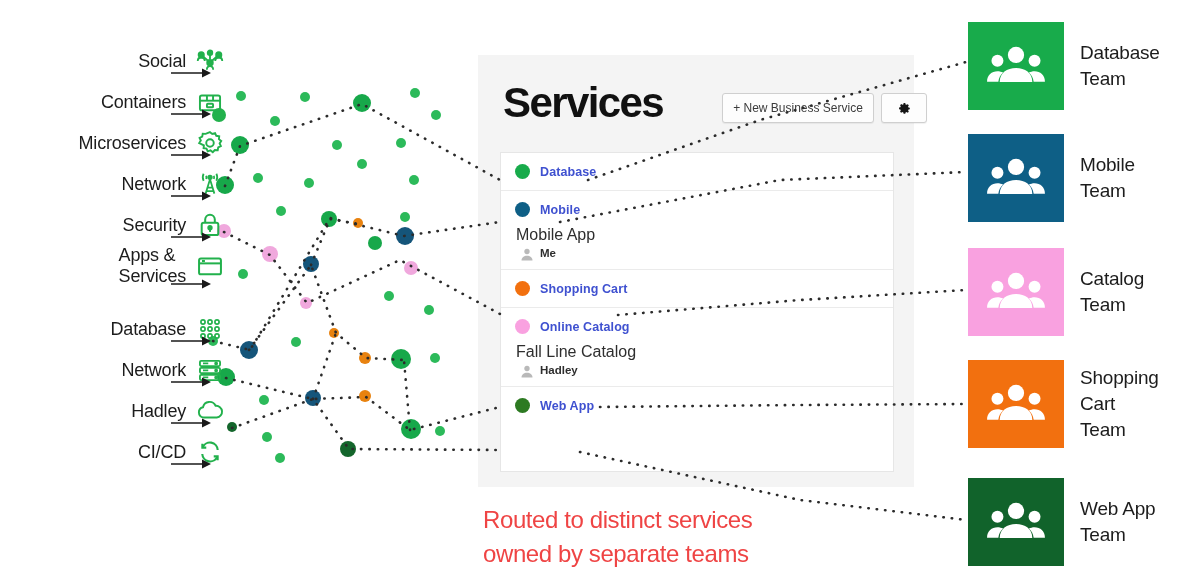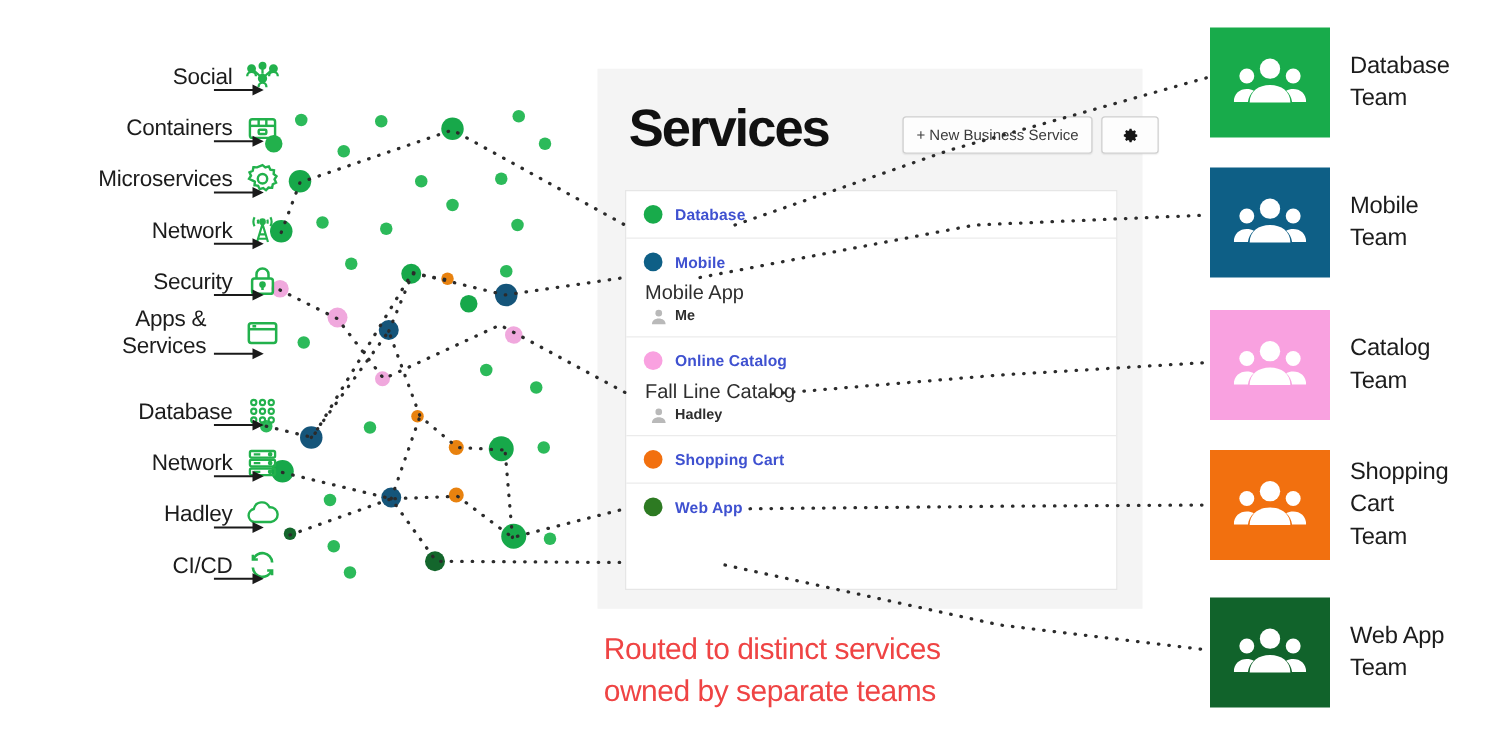--- a/index.html
+++ b/index.html
@@ -13,21 +13,21 @@
 
   
   svg.layer{position:absolute;left:0;top:0;width:1196px;height:584px;overflow:visible;}
   svg.dots-layer{z-index:2;}
   svg.lines-layer{z-index:6;}
 
   
   .sources{position:absolute;left:0;top:0;width:225px;height:584px;z-index:3;}
   .src-row{position:absolute;display:flex;align-items:center;justify-content:flex-end;width:225px;}
   .src-label{
-    font-size:18px;line-height:21px;color:#1c1c1c;text-align:right;
+    font-size:18px;line-height:21px;color:#1c1c1c;text-align:left;
     letter-spacing:-0.2px;white-space:pre-line;font-weight:400;
   }
   .src-icon{width:30px;height:30px;margin-left:9px;display:flex;align-items:center;justify-content:center;flex:0 0 auto;}
   .src-icon svg{display:block;}
   .src-arrow{position:absolute;width:42px;height:14px;}
 
   
   .panel{
     position:absolute;left:478px;top:55px;width:436px;height:432px;
     background:#f4f4f4;z-index:4;
@@ -221,21 +221,21 @@
                 <circle cx="16" cy="19" r="1.9" fill="#22b14c"></circle>
                 <path d="M16 20.9v3"></path>
               </g>
             </svg>
           </div>
         </div>
         <div class="src-arrow" style="left:171px;top:229px;"><svg width="42" height="12" viewBox="0 0 42 12">
             <path d="M0 6h33" stroke="#1a1a1a" stroke-width="1.7"></path>
             <path d="M31 1.6 40 6l-9 4.4z" fill="#1a1a1a"></path>
           </svg></div>
-        <div class="src-row" style="top:244px;height:44px;gap:21px;">
+        <div class="src-row" style="top:244px;height:44px;">
           <div class="src-label">Apps &amp;<br>Services</div>
           <div class="src-icon">
             <svg width="28" height="28" viewBox="0 0 32 32">
               <g fill="none" stroke="#22b14c" stroke-width="2.3">
                 <rect x="3.5" y="7.5" width="25" height="18" rx="2.2"></rect>
                 <path d="M3.5 13h25"></path>
                 <path d="M6.8 10.3h3.4"></path>
               </g>
             </svg>
           </div>
@@ -348,36 +348,36 @@
             <div class="svc-owner">
               <span class="person-glyph"><svg width="12" height="13" viewBox="0 0 14 15">
                   <circle cx="7" cy="4" r="3.1" fill="#b9b9b9"></circle>
                   <path d="M0.6 14.4c0-3.4 2.9-5.4 6.4-5.4s6.4 2 6.4 5.4z" fill="#b9b9b9"></path>
                 </svg></span>
               <span class="svc-owner-name">Me</span>
             </div>
           </div>
           <div class="svc-row">
             <div class="svc-head">
+              <span class="svc-dot" style="background:#f2700f;"></span>
+              <span class="svc-name">Shopping Cart</span>
+            </div>
+          </div>
+          <div class="svc-row">
+            <div class="svc-head">
               <span class="svc-dot" style="background:#f9a1e0;"></span>
               <span class="svc-name">Online Catalog</span>
             </div>
             <div class="svc-sub">Fall Line Catalog</div>
             <div class="svc-owner">
               <span class="person-glyph"><svg width="12" height="13" viewBox="0 0 14 15">
                   <circle cx="7" cy="4" r="3.1" fill="#b9b9b9"></circle>
                   <path d="M0.6 14.4c0-3.4 2.9-5.4 6.4-5.4s6.4 2 6.4 5.4z" fill="#b9b9b9"></path>
                 </svg></span>
               <span class="svc-owner-name">Hadley</span>
-            </div>
-          </div>
-          <div class="svc-row">
-            <div class="svc-head">
-              <span class="svc-dot" style="background:#f2700f;"></span>
-              <span class="svc-name">Shopping Cart</span>
             </div>
           </div>
           <div class="svc-row">
             <div class="svc-head">
               <span class="svc-dot" style="background:#2d7a22;"></span>
               <span class="svc-name">Web App</span>
             </div>
           </div>
         </div>
     </div>

